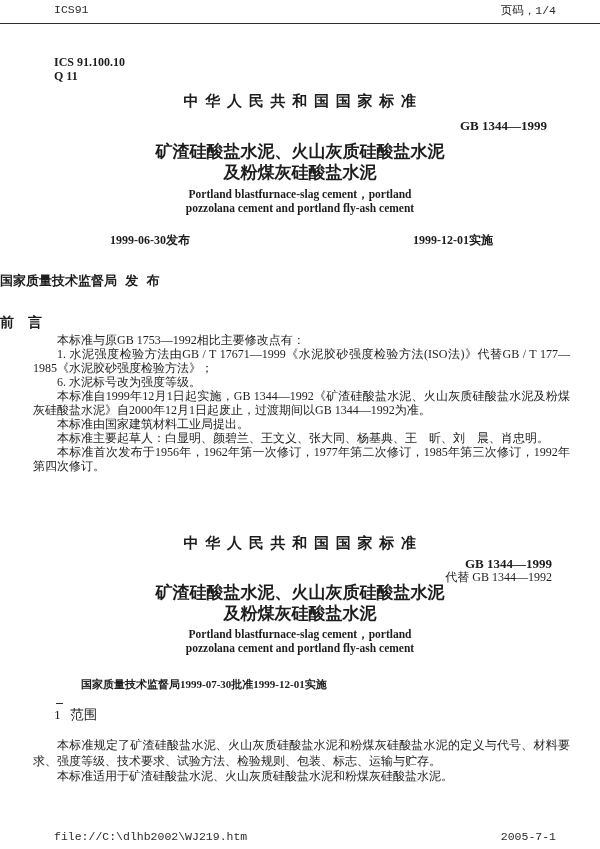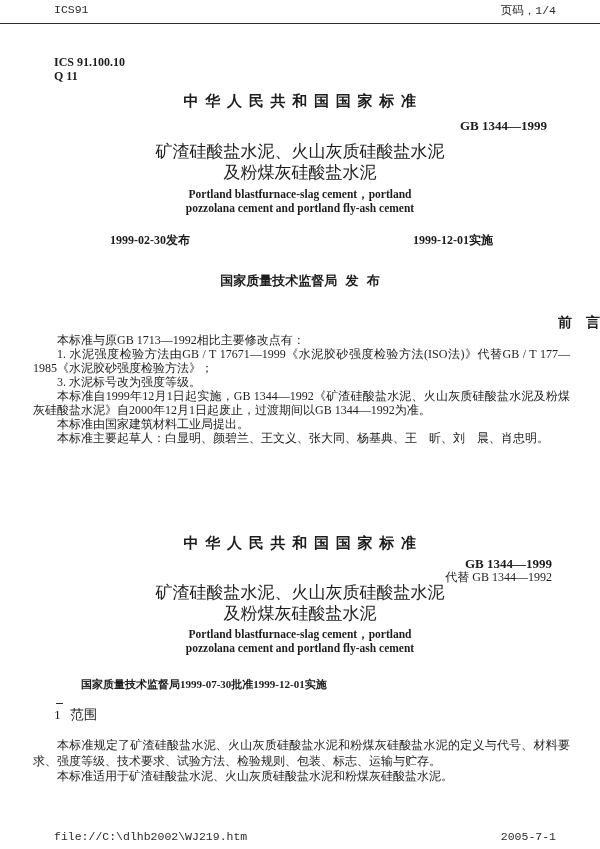--- a/index.html
+++ b/index.html
@@ -33,41 +33,41 @@
     position:absolute; top:118px; right:53px;
     font-weight:bold; font-size:13px;
   }
   .gb-2 {
     position:absolute; top:557px; right:48px; text-align:right;
     font-size:12px; line-height:13px;
   }
   .gb-2 .gb-no { font-weight:bold; font-size:13px; display:block; margin-bottom:1px; }
   .title-cn {
     position:absolute; left:0; right:0; text-align:center;
-    font-weight:normal; font-size:17px; line-height:21px;
+    font-weight:bold; font-size:17px; line-height:21px;
   }
   .tcn-1 { top:141px; }
   .tcn-2 { top:582px; }
   .title-en {
     position:absolute; left:0; right:0; text-align:center;
     font-weight:bold; font-size:11.5px; line-height:13.5px;
   }
   .ten-1 { top:188px; }
   .ten-2 { top:628px; }
   .date-row {
     position:absolute; top:232px; left:110px; right:107px;
     display:flex; justify-content:space-between;
     font-weight:bold; font-size:12px;
   }
   .publisher {
-    position:absolute; top:272px; left:0; right:0; text-align:center;
+    position:absolute; top:272px; left:0; right:0; text-align:left;
     font-weight:bold; font-size:13px; word-spacing:5px;
   }
   .fw-head {
-    position:absolute; top:314px; left:0; right:0; text-align:right;
+    position:absolute; top:314px; left:0; right:0; text-align:left;
     font-weight:bold; font-size:14px;
   }
   .body-text p {
     margin:0; text-indent:2em; text-align:justify;
   }
   .fw-body {
     position:absolute; top:333px; left:33px; right:30px;
     font-size:12px; line-height:14px;
   }
   .approve-row {
@@ -113,33 +113,34 @@
   <div class="gb-1">GB 1344—1999</div>
   <div class="title-cn tcn-1">
     <div>矿渣硅酸盐水泥、火山灰质硅酸盐水泥</div>
     <div>及粉煤灰硅酸盐水泥</div>
   </div>
   <div class="title-en ten-1">
     <div>Portland blastfurnace-slag cement，portland</div>
     <div>pozzolana cement and portland fly-ash cement</div>
   </div>
   <div class="date-row">
-    <span>1999-02-30发布</span>
+    <span>1999-06-30发布</span>
     <span>1999-12-01实施</span>
   </div>
   <div class="publisher">国家质量技术监督局 发 布</div>
 
   <div class="fw-head">前　言</div>
   <div class="fw-body body-text">
-    <p>本标准与原GB 1713—1992相比主要修改点有：</p>
+    <p>本标准与原GB 1753—1992相比主要修改点有：</p>
     <p>1. 水泥强度检验方法由GB / T 17671—1999《水泥胶砂强度检验方法(ISO法)》代替GB / T 177—1985《水泥胶砂强度检验方法》；</p>
-    <p>3. 水泥标号改为强度等级。</p>
+    <p>6. 水泥标号改为强度等级。</p>
     <p>本标准自1999年12月1日起实施，GB 1344—1992《矿渣硅酸盐水泥、火山灰质硅酸盐水泥及粉煤灰硅酸盐水泥》自2000年12月1日起废止，过渡期间以GB 1344—1992为准。</p>
     <p>本标准由国家建筑材料工业局提出。</p>
     <p>本标准主要起草人：白显明、颜碧兰、王文义、张大同、杨基典、王　昕、刘　晨、肖忠明。</p>
+    <p>本标准首次发布于1956年，1962年第一次修订，1977年第二次修订，1985年第三次修订，1992年第四次修订。</p>
   </div>
 
   <div class="country-title ct-2">中 华 人 民 共 和 国 国 家 标 准</div>
   <div class="gb-2">
     <span class="gb-no">GB 1344—1999</span>
     <span>代替 GB 1344—1992</span>
   </div>
   <div class="title-cn tcn-2">
     <div>矿渣硅酸盐水泥、火山灰质硅酸盐水泥</div>
     <div>及粉煤灰硅酸盐水泥</div>

